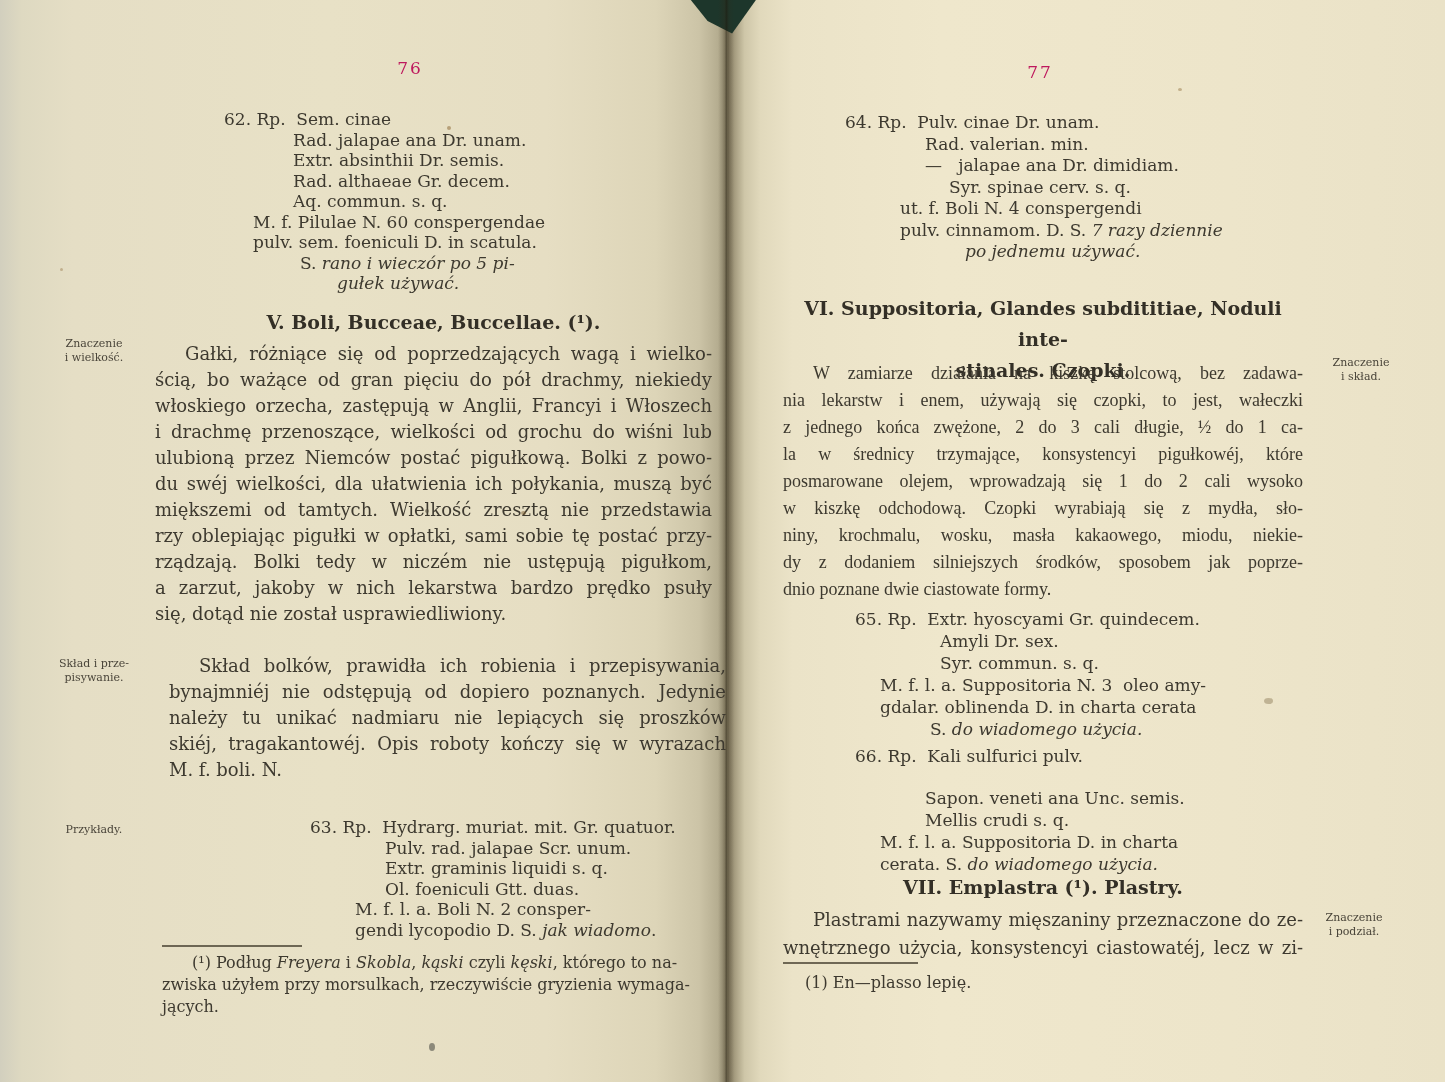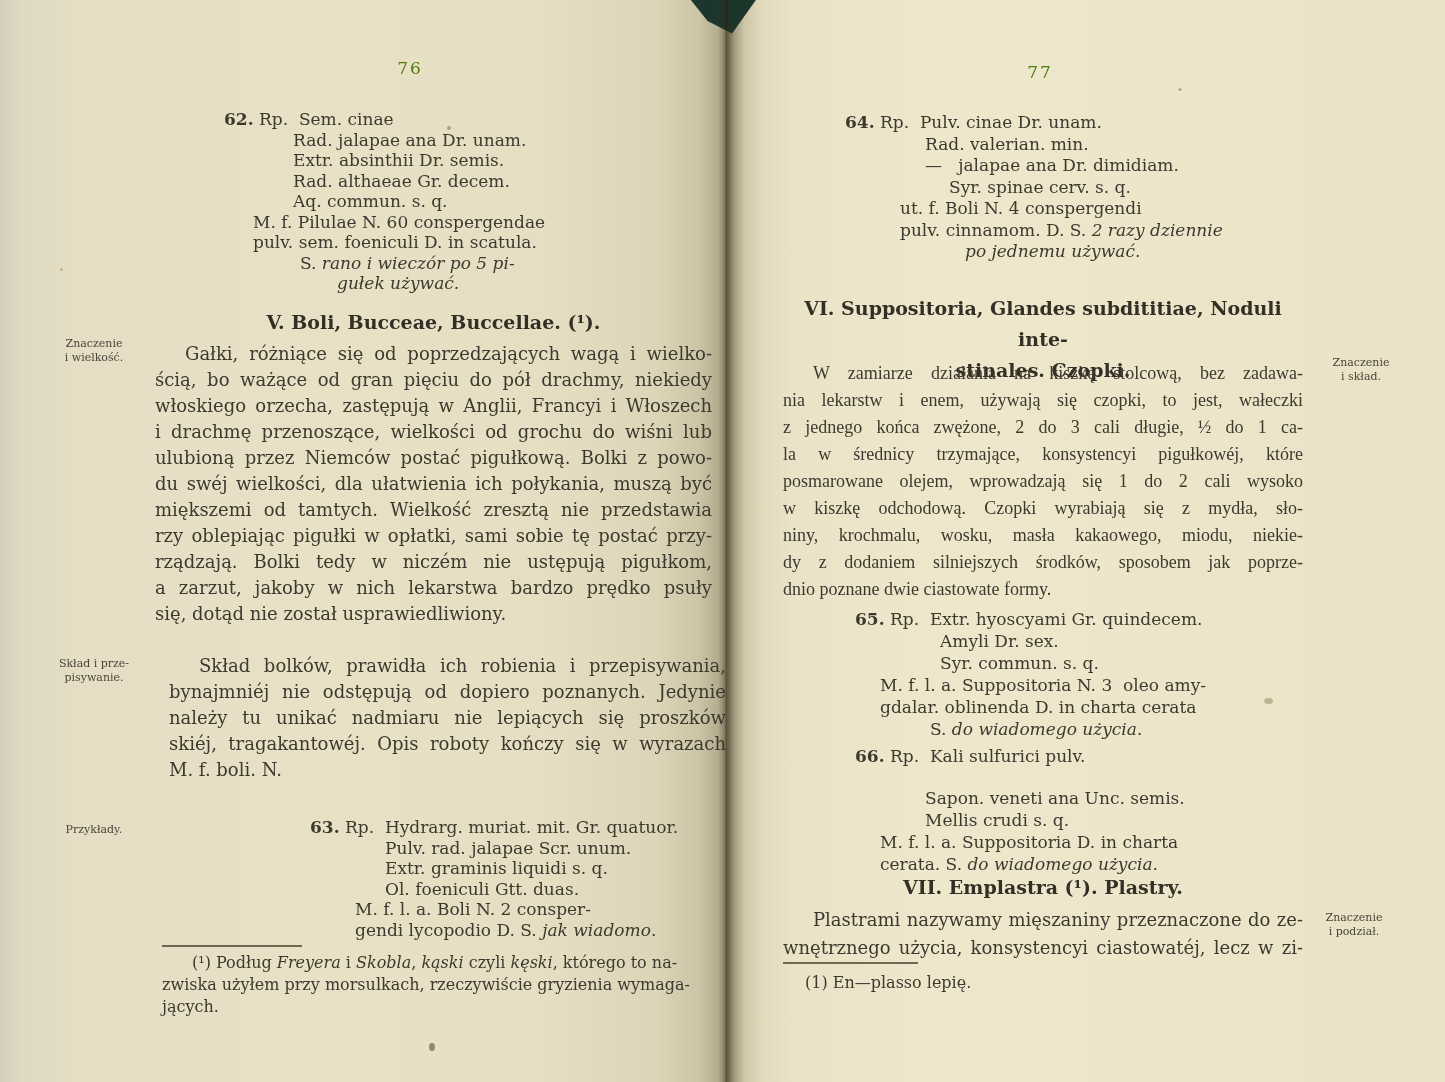--- a/index.html
+++ b/index.html
@@ -10,42 +10,42 @@
      #d2cfbe 0%,#ded9c1 3%,#e5dec5 10%,#e8e1c6 45%,#e6dec3 75%,
      #ddd5b8 90%,#ccc4a7 96%,#b0a88b 99.2%,#8e8668 100%);}
   .page-right{left:728px;width:717px;background:linear-gradient(90deg,
      #7d745b 0%,#a79e81 1%,#cec6a8 2.3%,#e1d9bc 4.5%,#ebe3c8 9%,
      #efe7cc 30%,#ede5ca 70%,#eae2c7 100%);}
   .gutter{position:absolute;left:718px;top:0;width:16px;height:1082px;
      background:linear-gradient(90deg,rgba(50,40,22,0) 0%,rgba(50,40,22,.30) 42%,
      rgba(33,26,13,.55) 52%,rgba(50,40,22,.18) 68%,rgba(50,40,22,0) 100%);}
   .cover-wedge{position:absolute;left:688px;top:0;width:70px;height:38px;
      background:#1d362b;clip-path:polygon(4% 0,97% 0,63% 88%,28% 55%);}
-  .pagenum{position:absolute;font-size:17px;letter-spacing:2px;color:#4d7c0f;
+  .pagenum{position:absolute;font-size:17px;letter-spacing:2px;color:#be185d;
      width:160px;text-align:center;}
   .rblock{position:absolute;font-size:17px;}
   .rline{white-space:pre;line-height:20.5px;}
   .rblock.wide .rline{line-height:21.5px;}
   .rblock.mid .rline{line-height:22px;}
   .heading{position:absolute;font-weight:bold;font-size:19px;color:#332f26;
      text-align:center;line-height:31px;}
   .para{position:absolute;font-size:18px;}
   .jl{text-align:justify;text-align-last:justify;line-height:26px;}
   .para.rp .jl{line-height:27px;}
   .para.rp2 .jl{line-height:28px;}
   .jl.last{text-align-last:left;}
   .jl.ind{text-indent:30px;}
   .mnote{position:absolute;font-size:11px;line-height:13.5px;text-align:center;
      color:#4a453a;width:112px;}
   .fnote{position:absolute;font-size:16px;line-height:22px;}
   .fnote .ind1{text-indent:30px;}
   .fnote .ind2{text-indent:22px;}
   .frule{position:absolute;height:2px;background:rgba(62,55,40,.72);}
   .it{font-style:italic;}
-  .bd{font-weight:bold;}
+  .bd{font-weight:normal;}
   .speck{position:absolute;border-radius:50%;}
 </style>
 </head>
 <body>
 
 <div class="sheet">
 
   <div class="page page-left"></div>
   <div class="page page-right"></div>
   <div class="cover-wedge"></div>
@@ -118,21 +118,21 @@
   </div>
 
   <div class="pagenum" style="left:960px;top:62px;">77</div>
 
   <div class="rblock wide" style="left:845px;top:112px;">
     <div class="rline"><span class="bd">64.</span><span> Rp.  Pulv. cinae Dr. unam.</span></div>
     <div class="rline" style="margin-left:80px;">Rad. valerian. min.</div>
     <div class="rline" style="margin-left:80px;">—   jalapae ana Dr. dimidiam.</div>
     <div class="rline" style="margin-left:104px;">Syr. spinae cerv. s. q.</div>
     <div class="rline" style="margin-left:55px;">ut. f. Boli N. 4 conspergendi</div>
-    <div class="rline" style="margin-left:55px;"><span>pulv. cinnamom. D. S. </span><span class="it">2 razy dziennie</span></div>
+    <div class="rline" style="margin-left:55px;"><span>pulv. cinnamom. D. S. </span><span class="it">7 razy dziennie</span></div>
     <div class="rline" style="margin-left:120px;"><span class="it">po jednemu używać.</span></div>
   </div>
 
   <div class="heading" style="left:783px;top:293px;width:520px;">
     <div>VI. Suppositoria, Glandes subdititiae, Noduli inte-</div>
     <div>stinales. Czopki.</div>
   </div>
 
   <div class="mnote" style="left:1305px;top:356px;">
     <div>Znaczenie</div>

